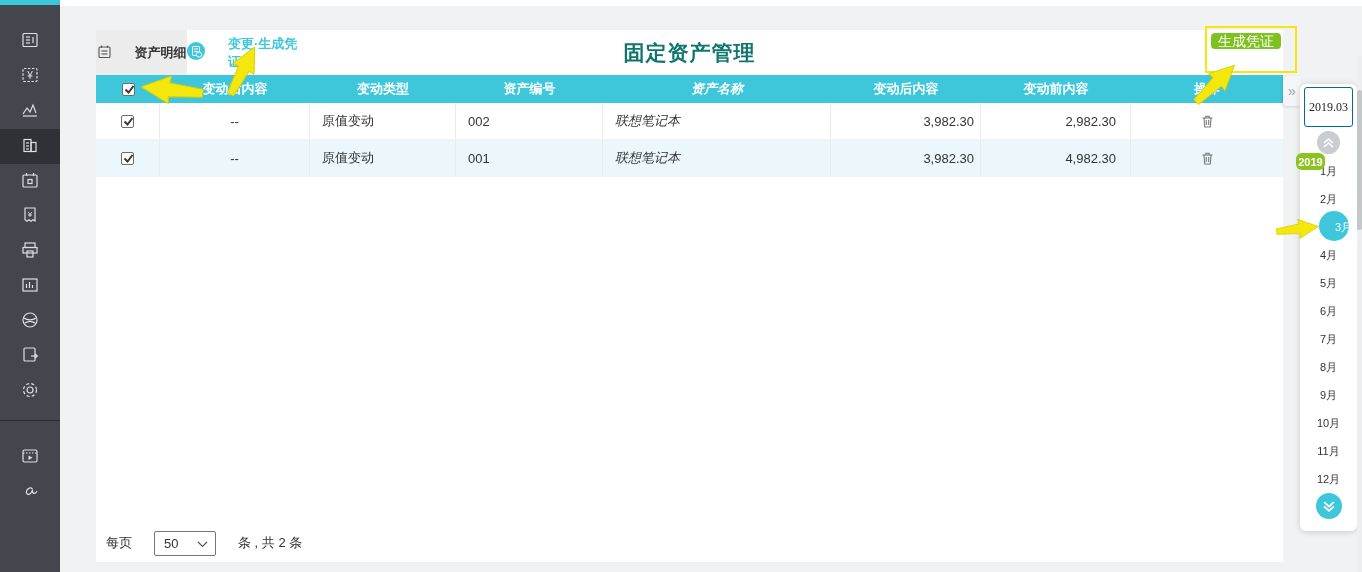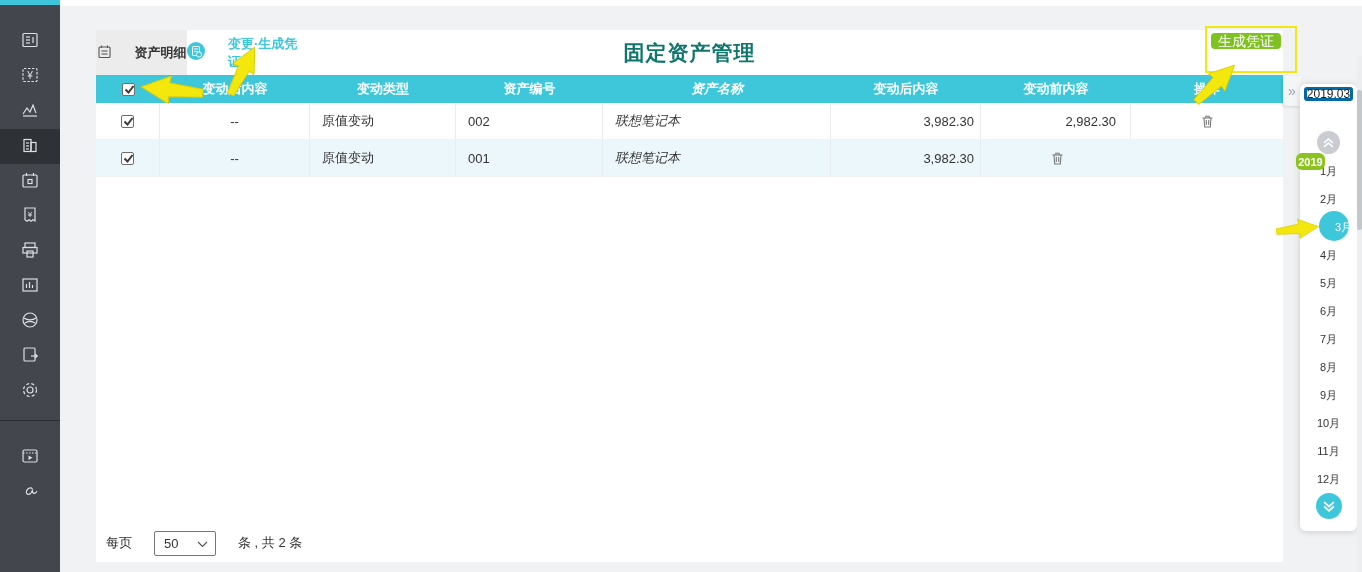--- a/index.html
+++ b/index.html
@@ -55,21 +55,21 @@
 
   .trash-btn { background:none; border:none; cursor:pointer; padding:2px; line-height:0; }
 
   
   .pager { position:absolute; left:10px; top:500px; height:26px; display:flex; align-items:center; gap:22px; font-size:13px; color:#333; }
   .page-size { position:relative; width:62px; height:25px; border:1px solid #767676; border-radius:2px; background:#fff; display:flex; align-items:center; padding-left:9px; cursor:pointer; font-size:13px; }
   .page-size svg { position:absolute; right:7px; top:9px; }
 
   
   .date-panel { position:absolute; left:1300px; top:84px; width:57px; height:447px; background:#fff; border-radius:6px; box-shadow:0 1px 7px rgba(0,0,0,.16); z-index:30; }
-  .period-box { position:absolute; left:4px; top:3px; width:49px; height:14px; border:3px solid #0369a1; border-radius:3px; background:#fff; font-size:12px; display:flex; align-items:center; justify-content:center; color:#222; cursor:pointer; }
+  .period-box { position:absolute; left:4px; top:3px; width:49px; height:40px; border:1px solid #0369a1; border-radius:3px; background:#fff; font-size:12px; display:flex; align-items:center; justify-content:center; color:#222; cursor:pointer;font-family:Liberation Serif, serif; }
   .scroll-up { position:absolute; left:17px; top:47px; width:23px; height:23px; border-radius:50%; background:#C9CDD2; display:flex; align-items:center; justify-content:center; cursor:pointer; }
   .year-badge { position:absolute; left:-4px; top:69px; width:29px; height:17px; background:#8CC320; border-radius:6px; color:#fff; font-size:11px; font-weight:700; display:flex; align-items:center; justify-content:center; z-index:2; }
   .months { position:absolute; left:0; top:73px; width:57px; }
   .month-item { width:57px; height:28px; display:flex; align-items:center; justify-content:center; font-size:11px; color:#333; cursor:pointer; position:relative; }
   .month-item.selected { color:#fff; }
   .sel-circle { position:absolute; left:14px; top:-1px; width:30px; height:30px; border-radius:50%; background:#3EC7DA; z-index:0; }
   .month-item span { position:relative; z-index:1; }
   .scroll-down { position:absolute; left:16px; top:409px; width:26px; height:26px; border-radius:50%; background:#3EC7DA; display:flex; align-items:center; justify-content:center; cursor:pointer; }
 
   .panel-handle { position:absolute; left:1283px; top:76px; width:18px; height:30px; background:#F4F5F6; border-radius:4px 0 0 4px; box-shadow:-1px 1px 3px rgba(0,0,0,.12); z-index:29; display:flex; align-items:center; justify-content:center; color:#98A2AB; font-size:14px; cursor:pointer; }
@@ -260,20 +260,21 @@
           <svg width="13" height="13" viewBox="0 0 13 13" fill="none" stroke="#3A3A3A" stroke-width="2">
             <polyline points="2.5,6.5 5.5,9.5 10.5,3"></polyline>
           </svg>
         </span>
     </div>
     <div class="td c2">--</div>
     <div class="td c3">原值变动</div>
     <div class="td c4">001</div>
     <div class="td c5">联想笔记本</div>
     <div class="td c6">3,982.30</div>
+    <div class="td c7">4,982.30</div>
     <div class="td c8">
       <button class="trash-btn"><svg width="15" height="15" viewBox="0 0 15 15" fill="none" stroke="#7A7A7A" stroke-width="1.1">
             <line x1="2.5" y1="4" x2="12.5" y2="4"></line>
             <path d="M5.8 4 V2.3 h3.4 V4"></path>
             <path d="M4 4 l0.7 9 h5.6 l0.7 -9"></path>
             <line x1="6.3" y1="6" x2="6.3" y2="11"></line>
             <line x1="8.7" y1="6" x2="8.7" y2="11"></line>
           </svg></button>
     </div>
   </div>

